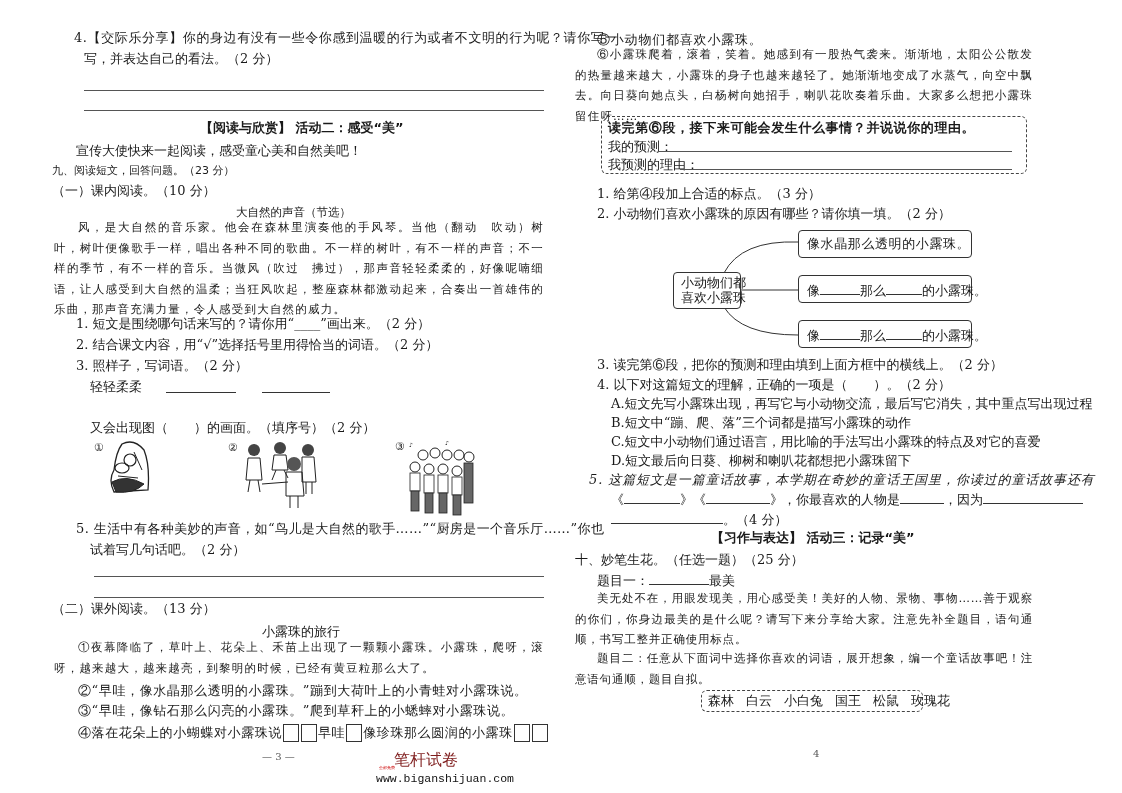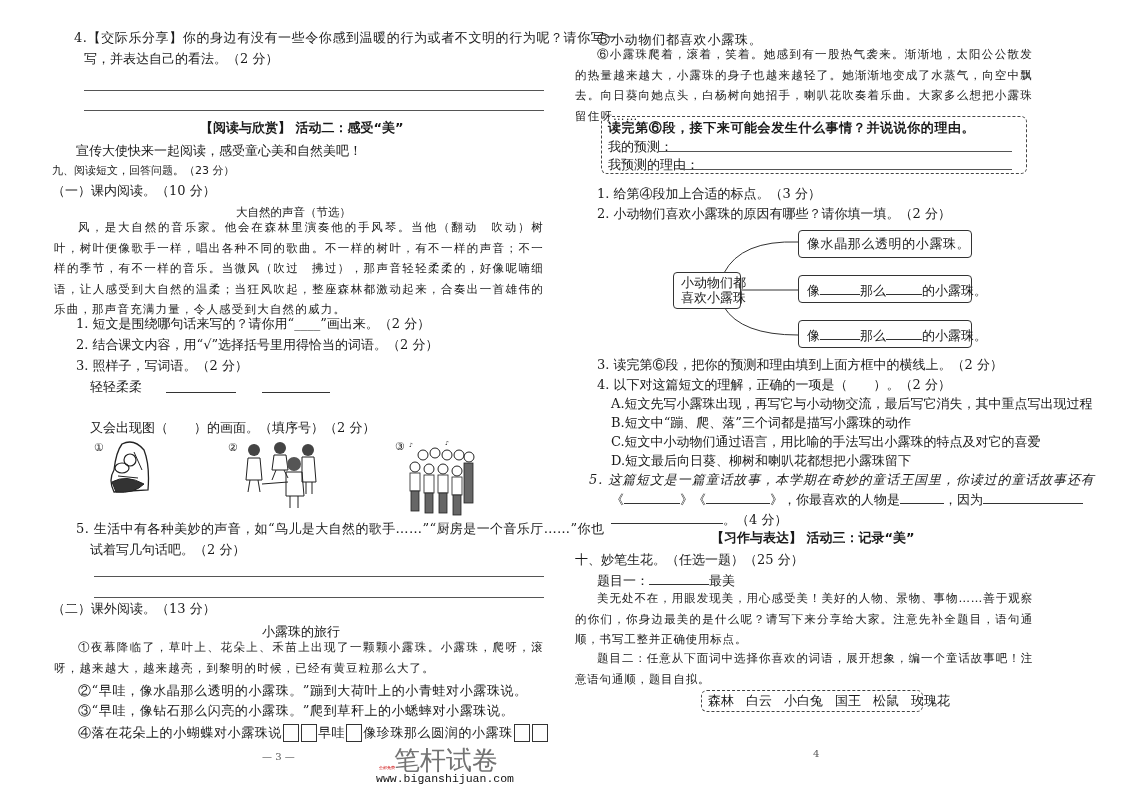--- a/index.html
+++ b/index.html
@@ -113,21 +113,21 @@
   <div class="abs bold" style="left:262px;top:624px;">小露珠的旅行</div>
   <div class="para" style="left:54px;top:637px;width:490px;text-indent:24px;">①夜幕降临了，草叶上、花朵上、禾苗上出现了一颗颗小露珠。小露珠，爬呀，滚呀，越来越大，越来越亮，到黎明的时候，已经有黄豆粒那么大了。</div>
   <div class="abs" style="left:78px;top:683px;letter-spacing:0.6px;text-align:right;">②“早哇，像水晶那么透明的小露珠。”蹦到大荷叶上的小青蛙对小露珠说。</div>
   <div class="abs" style="left:78px;top:703px;letter-spacing:0.6px;">③“早哇，像钻石那么闪亮的小露珠。”爬到草秆上的小蟋蟀对小露珠说。</div>
   <div class="abs" style="left:78px;top:724px;letter-spacing:0.6px;">
     <span>④落在花朵上的小蝴蝶对小露珠说</span><span class="sq"></span><span class="sq"></span><span>早哇</span><span class="sq"></span><span>像珍珠那么圆润的小露珠</span><span class="sq"></span><span class="sq"></span>
   </div>
 
   <div class="abs" style="left:262px;top:749px;font-size:10px;color:#555;">— 3 —</div>
 
-  <div class="abs" style="left:394px;top:747px;font-size:26px;line-height:26px;font-family:'DejaVu Sans','Liberation Sans',sans-serif;color:#737373;">笔杆试卷</div>
+  <div class="abs" style="left:394px;top:747px;font-size:16px;line-height:26px;font-family:'DejaVu Sans','Liberation Sans',sans-serif;color:#7f1d1d;">笔杆试卷</div>
   <div class="abs" style="left:379px;top:765px;font-size:4px;line-height:5px;color:#c00;font-family:'DejaVu Sans',sans-serif;">全部免费</div>
   <div class="abs" style="left:376px;top:772px;font-size:11.5px;line-height:14px;font-family:'Liberation Mono','DejaVu Sans Mono',monospace;color:#111;">www.biganshijuan.com</div>
 </div>
 
 <div class="page right">
 
   <div class="abs" style="left:36px;top:32px;letter-spacing:0.8px;">⑤小动物们都喜欢小露珠。</div>
   <div class="para" style="left:14px;top:44px;width:458px;text-indent:22px;">⑥小露珠爬着，滚着，笑着。她感到有一股热气袭来。渐渐地，太阳公公散发的热量越来越大，小露珠的身子也越来越轻了。她渐渐地变成了水蒸气，向空中飘去。向日葵向她点头，白杨树向她招手，喇叭花吹奏着乐曲。大家多么想把小露珠留住呀……</div>
 
   <div class="dashed-box" style="left:40px;top:116px;width:424px;height:56px;">

